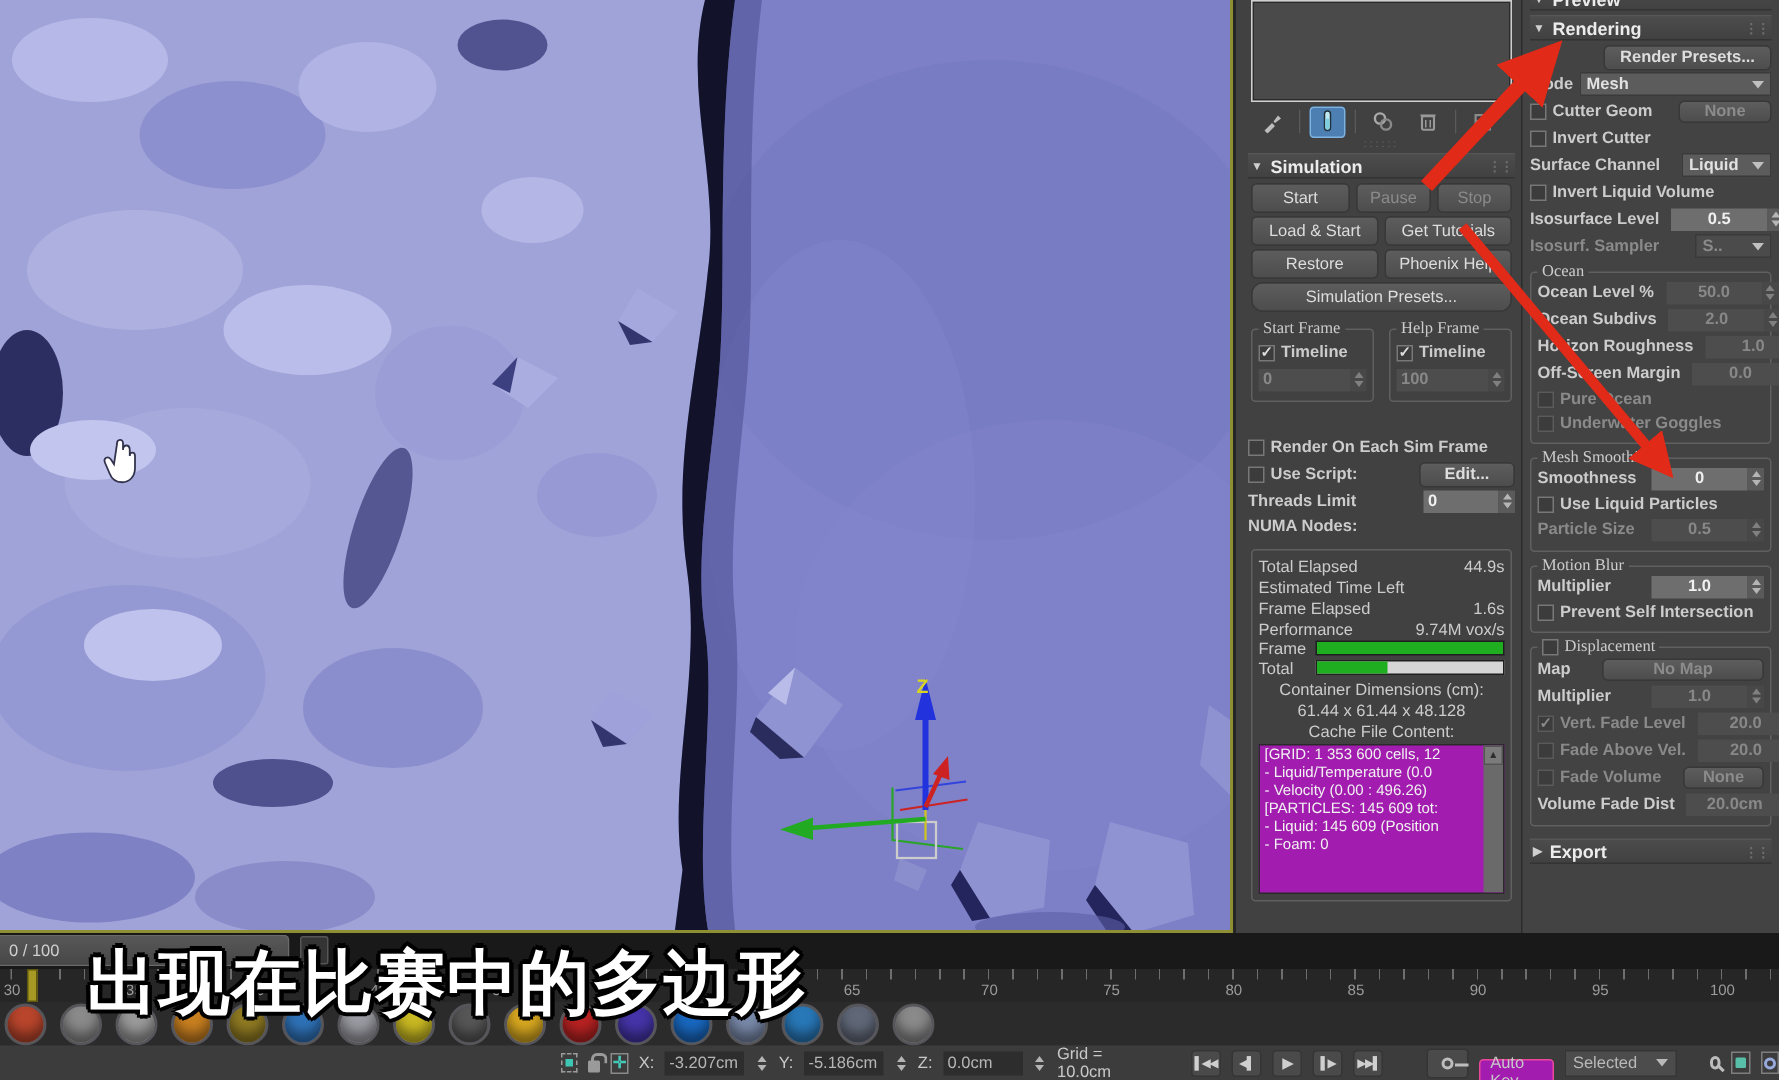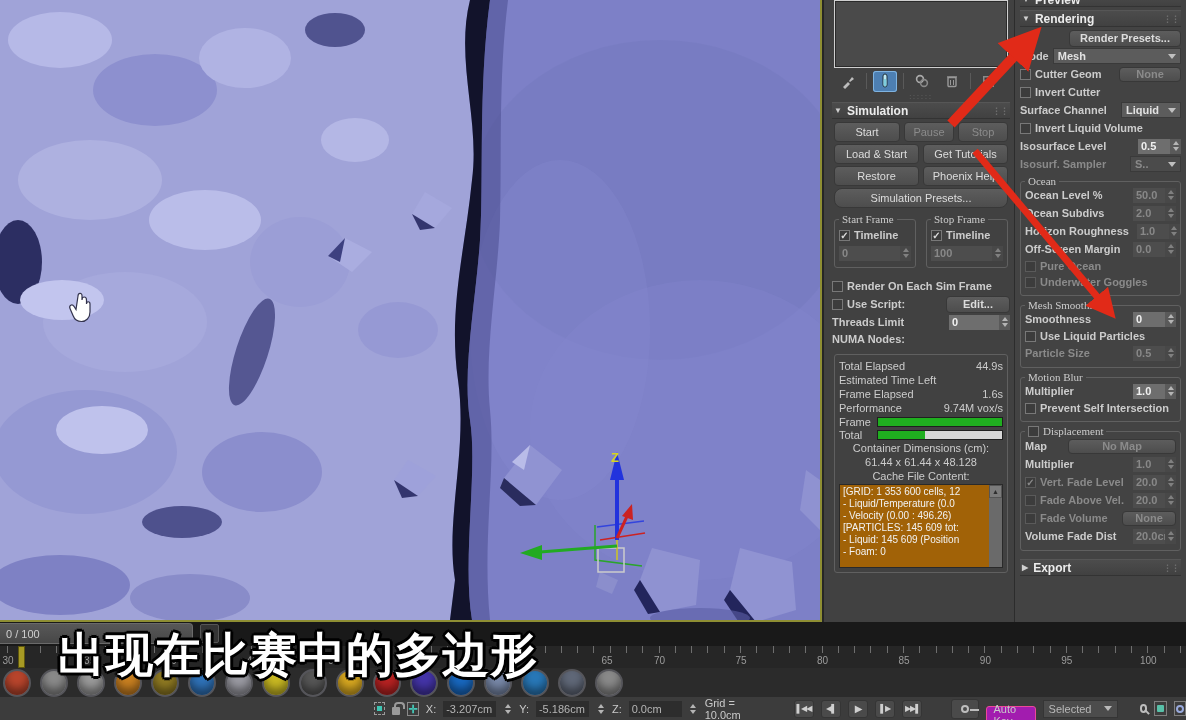--- a/index.html
+++ b/index.html
@@ -30,21 +30,21 @@
   .rollhead .arr { font-size:8px; margin-right:5px; color:#cfcfcf; }
   .rollhead .grip { margin-left:auto; color:#6d6d6d; font-size:9px; letter-spacing:-1px; }
 
   .btn { background:linear-gradient(#5d5d5d,#4d4d4d); border:1px solid #383838;
     border-radius:4px; color:#ddd; font-size:11px; text-align:center;
     display:flex; align-items:center; justify-content:center; height:20px; }
   .btn.dis { color:#8b8b8b; }
   .btnrow { display:flex; gap:4px; margin:2px 2px; }
 
   .group { position:relative; border:1px solid #606060; border-radius:3px;
-    margin:9px 2px 4px; padding:3px 4px 4px; }
+    margin:9px 2px 16px; padding:3px 4px 4px; }
   .glabel { position:absolute; top:-7px; left:4px; background:#414141; padding:0 3px;
     font-size:11px; color:#ccc; white-space:nowrap;font-family:Liberation Serif, serif; }
   .glabel-flex { display:flex; align-items:center; gap:4px; }
 
   .row { display:flex; align-items:center; height:16px; margin:2px 0; gap:4px;font-weight:bold; }
   .lbl { white-space:nowrap; }
   .dim { color:#8a8a8a; }
   .fill { flex:1; }
 
   .cb { width:11px; height:11px; background:#3c3c3c; border:1px solid #787878;
@@ -67,40 +67,40 @@
   .spin.dis .sparr i.up { border-bottom-color:#808080; }
   .spin.dis .sparr i.dn { border-top-color:#808080; }
 
   .drop { display:flex; align-items:center; height:16px; background:#5c5c5c;
     border:1px solid #3a3a3a; padding:0 4px; color:#e2e2e2; }
   .drop .caret { margin-left:auto; border-left:4px solid transparent;
     border-right:4px solid transparent; border-top:5px solid #c0c0c0; }
   .drop.dis { color:#8a8a8a; background:#4b4b4b; }
 
   .statline { display:flex; height:14px; font-size:11px; align-items:center; }
-  .pbarrow { display:flex; align-items:center; height:13px; gap:4px; }
+  .pbarrow { display:flex; align-items:flex-start; height:13px; gap:4px; }
   .pbar { flex:1; height:10px; background:#d6d6d6; border:1px solid #1f1f1f; }
   .pbar .fillgreen { height:100%; background:#1fae1f; }
-  .cachelist { position:relative; margin-top:1px; height:84px; background:#a16207;
+  .cachelist { position:relative; margin-top:1px; height:100px; background:#a21caf;
     border:1px solid #2a2a2a; color:#f2f2f2; font-size:10px; padding:1px 14px 11px 3px;
     overflow:hidden; line-height:12px; }
   .cacheline { white-space:nowrap; }
   .vscroll { position:absolute; right:0; top:0; bottom:0; width:13px; background:#6a6a6a; }
   .vscroll .uparr { height:13px; background:#7b7b7b; border:1px solid #555; color:#2e2e2e;
     font-size:7px; text-align:center; line-height:11px; }
   .numainput { margin:1px 2px 3px; height:24px; border:1px solid #c9c9c9; background:#3b3b3b;
     box-shadow:inset 0 0 0 1px #222; color:#8d8d8d; padding:3px 4px; font-size:11px;
     white-space:nowrap; overflow:hidden; }
 
   
   #rightpanel { left:1014px; top:0; width:172px; height:622px; background:#434343;
     border-left:1px solid #2c2c2c; padding:0 5px; color:#ccc; font-size:11px; overflow:hidden; }
   #rightpanel .group { margin:9px 0 4px; }
   #rightpanel .glabel { background:#434343; }
-  .spin .val.w44 { width:32px; }
+  .spin .val.w44 { width:64px;text-align:center; }
 
   
   #sliderrow { left:0; top:622px; width:1186px; height:24px; background:#191919; }
   .sliderhandle { position:absolute; left:0; top:1px; width:193px; height:21px;
     background:linear-gradient(#585858,#474747); border:1px solid #6a6a6a; border-left:none;
     border-radius:0 4px 4px 0; color:#cfcfcf; font-size:11px; line-height:20px; padding-left:6px; }
   .nextframe { position:absolute; left:200px; top:2px; width:19px; height:19px;
     background:#343434; border:1px solid #565656; color:#9a9a9a; font-size:11px;
     text-align:center; line-height:17px; border-radius:2px; }
 
@@ -307,21 +307,21 @@
         <span class="spin dis" style="width:100%">
           <span class="val" style="flex:1">0</span>
           <span class="sparr">
               <i class="up"></i>
               <i class="dn"></i>
             </span>
         </span>
       </div>
     </div>
     <div class="group" style="flex:1">
-      <span class="glabel">Stop Frame</span>
+      <span class="glabel">Help Frame</span>
       <div class="row" style="margin-top:4px">
         <span class="cb checked"></span>
         <span class="lbl">Timeline</span>
       </div>
       <div class="row">
         <span class="spin dis" style="width:100%">
           <span class="val" style="flex:1">100</span>
           <span class="sparr">
               <i class="up"></i>
               <i class="dn"></i>
@@ -658,21 +658,21 @@
 
 <div class="abs" id="rulerrow">
   <div class="playhead"></div>
 <span class="rnum" style="left: 8px;">30</span>
     <span class="rnum" style="left: 89.45px;">35</span>
     <span class="rnum" style="left: 170.9px;">40</span>
     <span class="rnum" style="left: 252.35px;">45</span>
     <span class="rnum" style="left: 333.8px;">50</span>
     <span class="rnum" style="left: 415.25px;">55</span>
     <span class="rnum" style="left: 496.7px; padding-left: 38px;">60</span>
-    <span class="rnum" style="left: 607px; text-align: center;">65</span>
+    <span class="rnum" style="left: 568px; text-align: center;">65</span>
     <span class="rnum" style="left: 659.6px;">70</span>
     <span class="rnum" style="left: 741.05px;">75</span>
     <span class="rnum" style="left: 822.5px;">80</span>
     <span class="rnum" style="left: 903.95px;">85</span>
     <span class="rnum" style="left: 985.4px;">90</span>
     <span class="rnum" style="left: 1066.85px;">95</span>
     <span class="rnum" style="left: 1148.3px;">100</span>
   </div>
 
 <div class="abs" id="taskbar">

